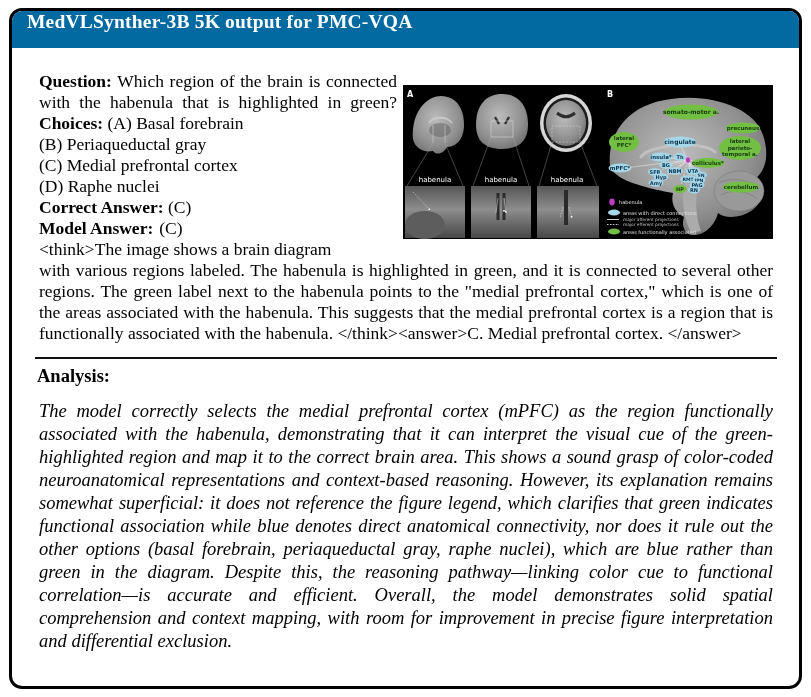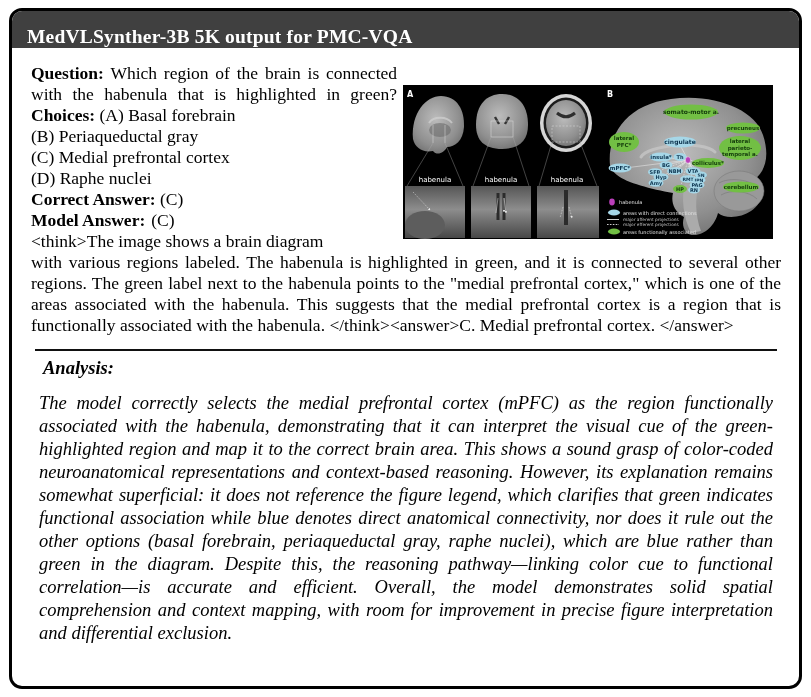--- a/index.html
+++ b/index.html
@@ -1,27 +1,27 @@
 <!DOCTYPE html>
 <html><head>
 <meta charset="utf-8">
 <style>
   html,body{margin:0;padding:0;background:#fff;}
   body{width:811px;height:697px;position:relative;font-family:"Liberation Serif",serif;color:#000;}
   .frame{position:absolute;top:8px;left:9px;width:787px;height:675px;border:3px solid #000;border-radius:13px;overflow:hidden;background:#fff;}
-  .titlebar{background:#404040;color:#fff;height:37px;display:flex;align-items:flex-end;padding:0 15px;}
+  .titlebar{background:#0369a1;color:#fff;height:37px;display:flex;align-items:flex-start;padding:0 15px;}
   .titlebar span{font-weight:bold;font-size:19.5px;letter-spacing:.2px;}
   .content{padding:11px 14px 0 15px;font-size:17.5px;line-height:21px;text-align:justify;}
-  .para{margin:4px;}
+  .para{margin:12px;}
   .blk{display:block;}
   .figwrap{float:right;width:370px;height:154px;margin:26px 12px 6px 6px;background:#000;}
   svg{display:block;}
   .gap{display:inline-block;width:6px;}
   .sep{border-top:2px solid #111;margin:13px 8px 6px 8px;}
-  .ahead{margin:0 0 2px 16px;font-size:18.5px;line-height:23px;text-align:left;font-style:italic;}
+  .ahead{margin:0 0 2px 10px;font-size:18.5px;line-height:23px;text-align:left;}
   .atext{margin:12px;font-style:italic;font-size:18.5px;line-height:23px;text-align:justify;}
   
   .st{font-family:"DejaVu Sans",sans-serif;text-anchor:middle;}
   .wh{fill:#fff;}
   .gtx{fill:#143c0c;font-weight:bold;}
   .btx{fill:#0d3550;font-weight:bold;}
   .lgd{text-anchor:start;fill:#e0e0e0;}
   .lgd2{text-anchor:start;fill:#c0c0c0;}
   .cline{stroke:#fff;stroke-width:.5;fill:none;opacity:.85;}
   .cdash{stroke-dasharray:1.6,1.3;}

